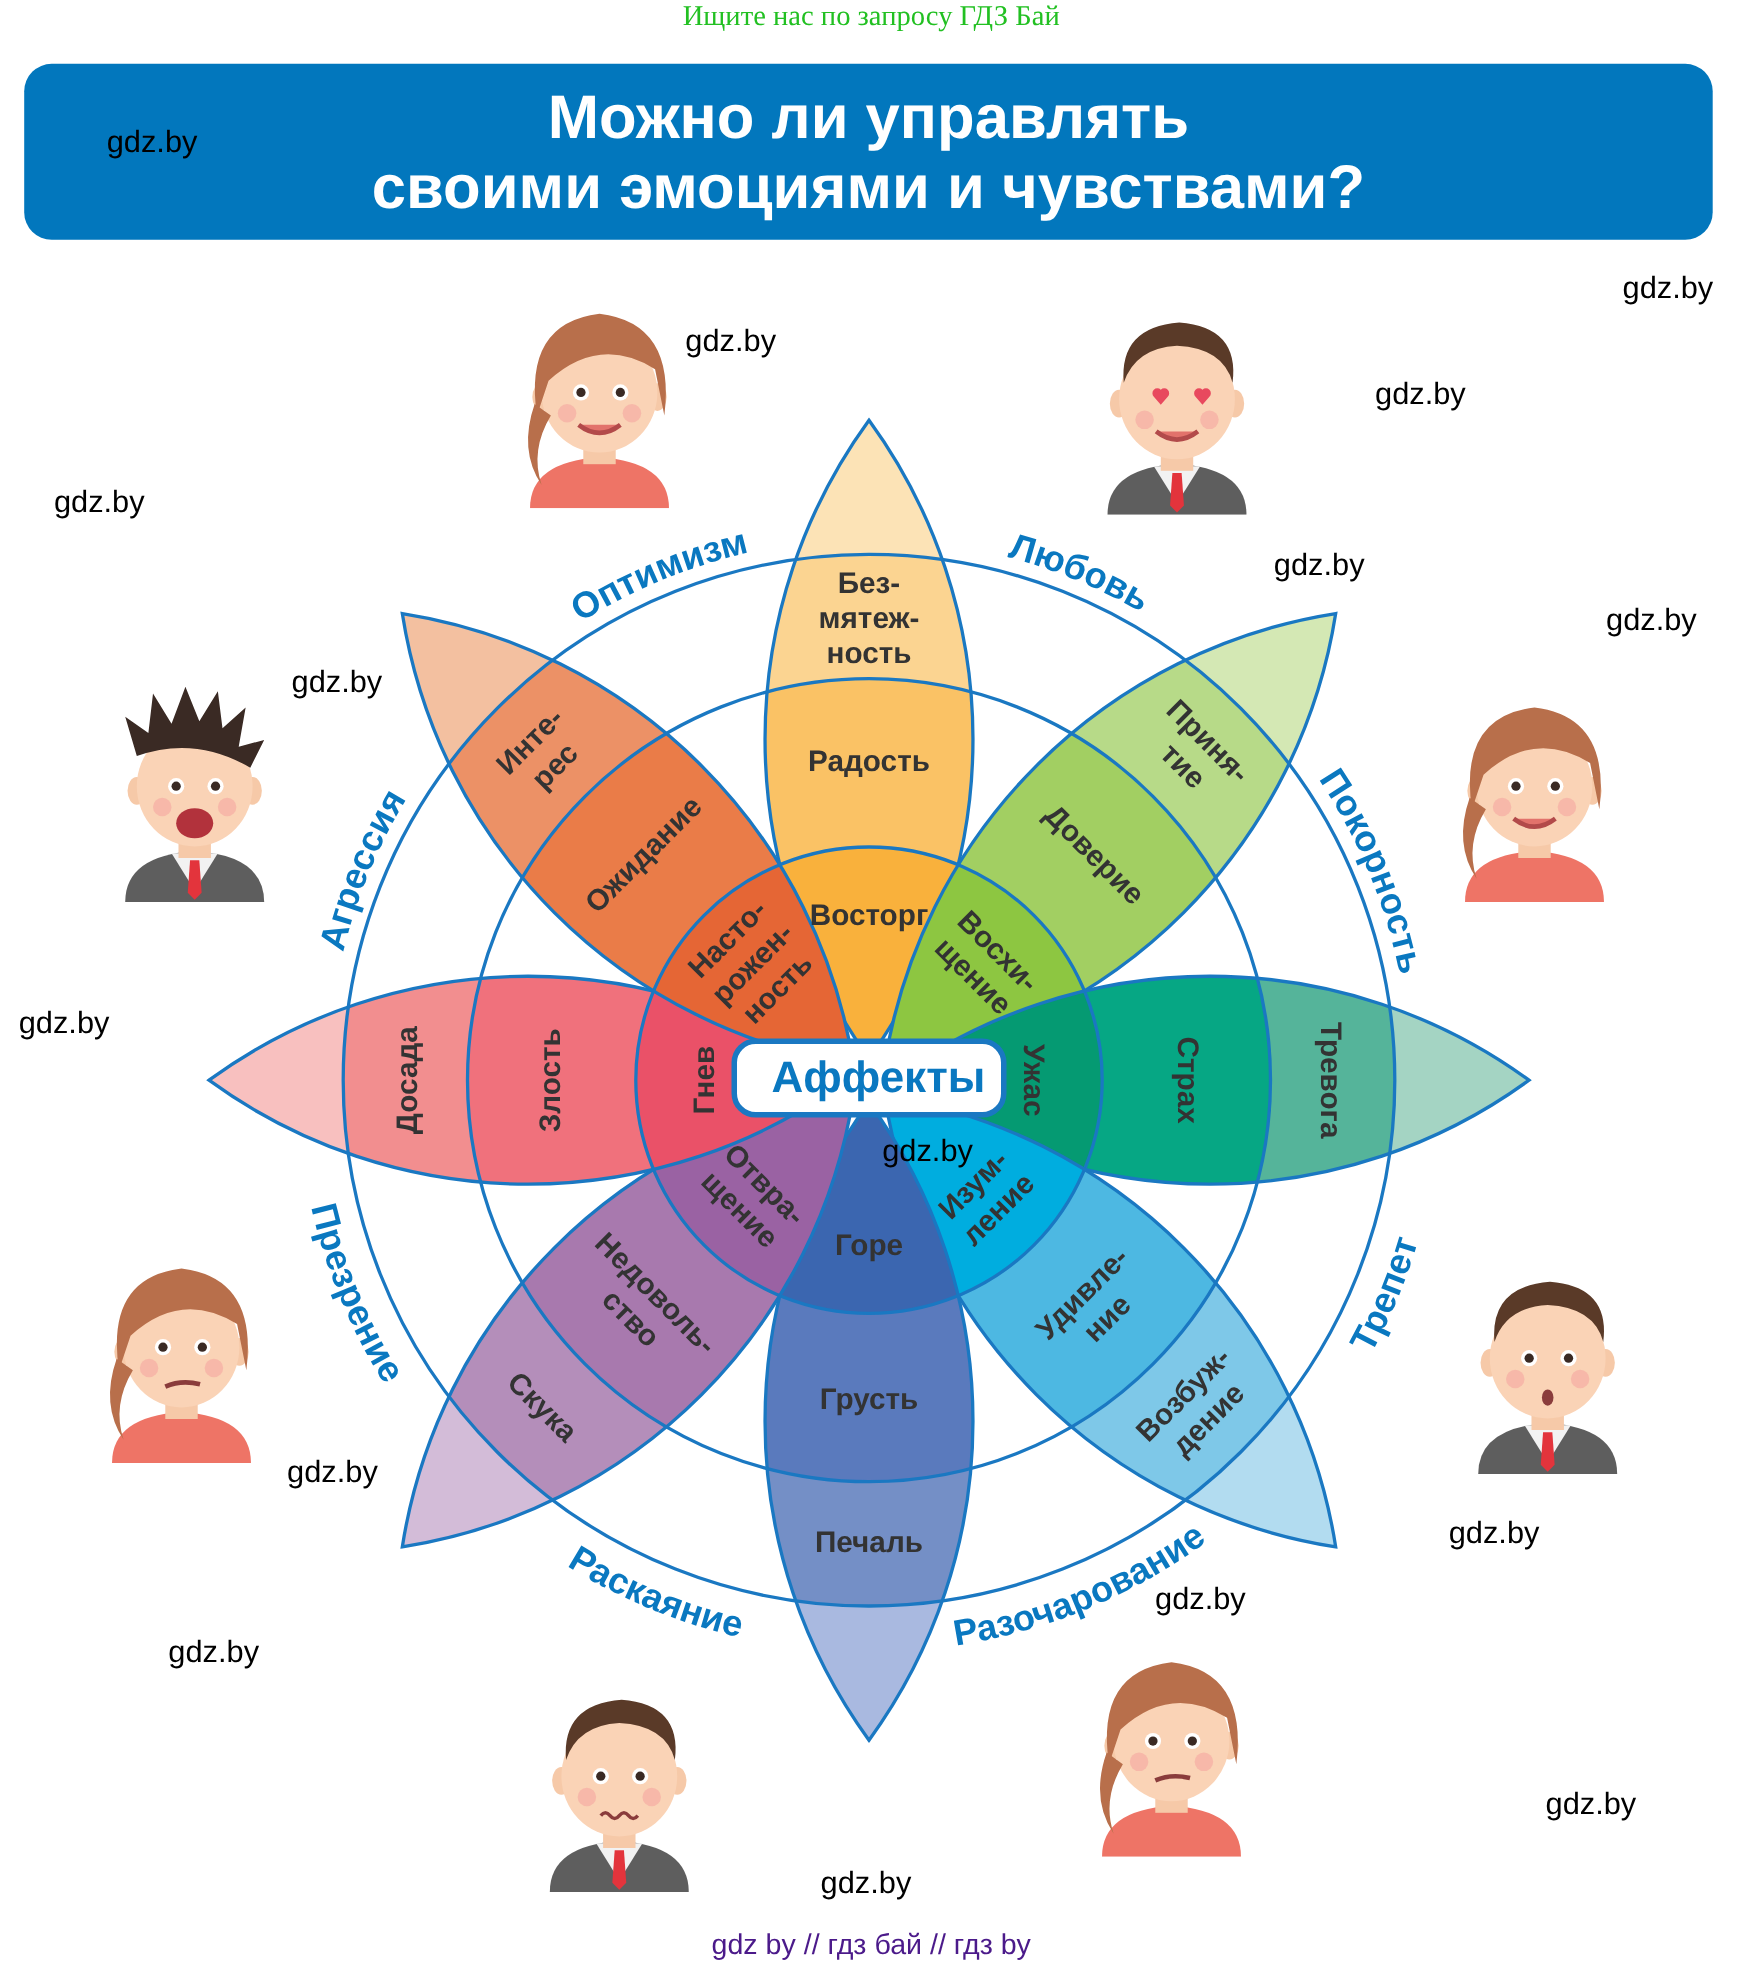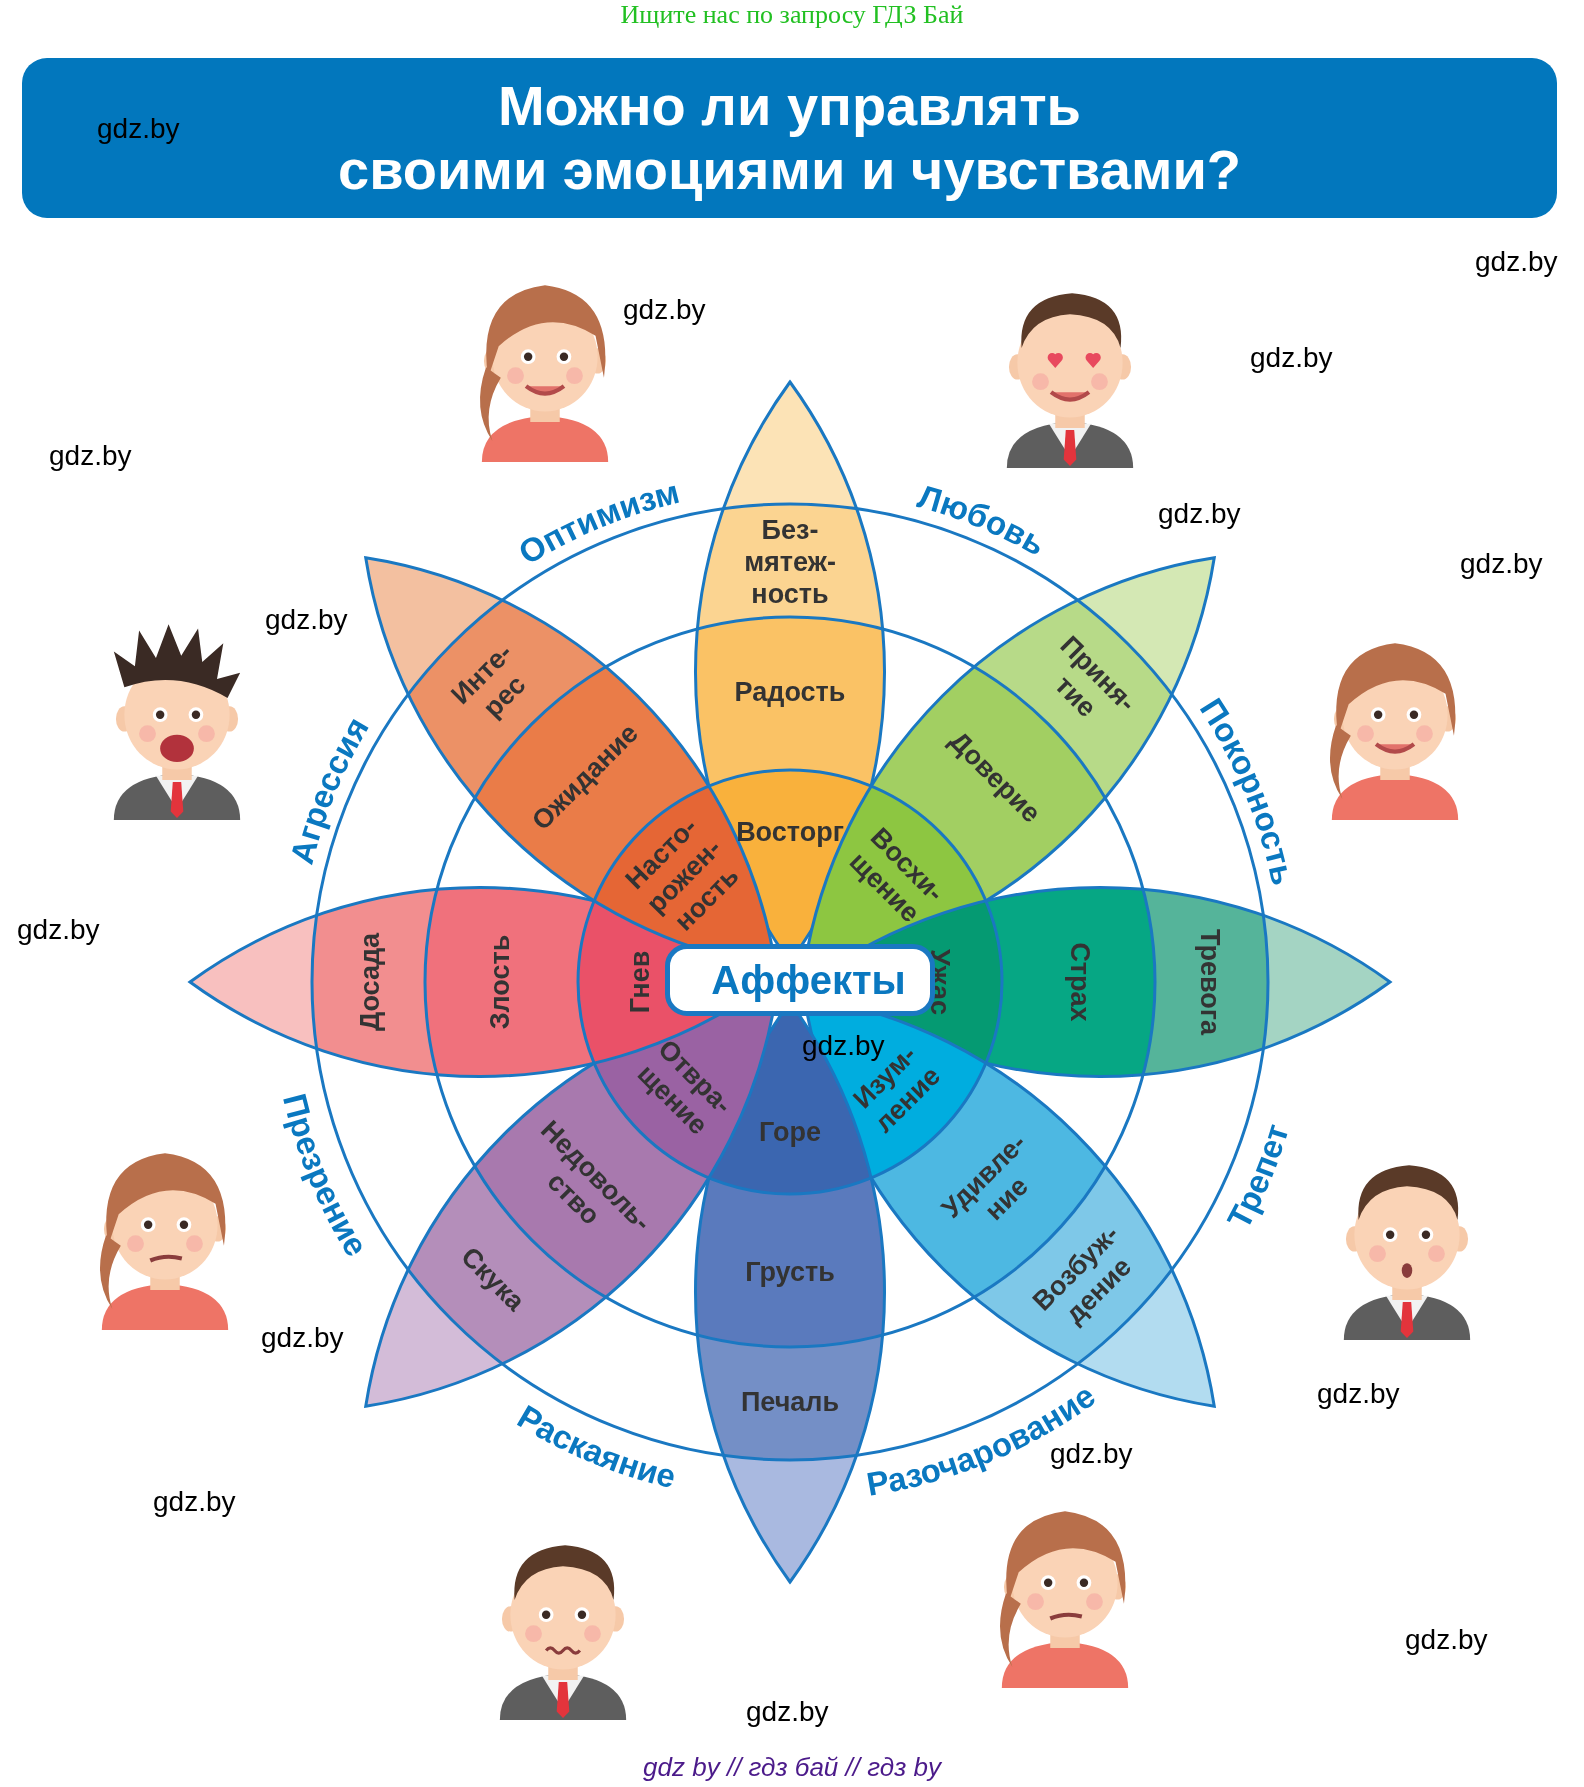--- a/index.html
+++ b/index.html
@@ -1,25 +1,25 @@
 <!DOCTYPE html>
 <html><head>
 <meta charset="utf-8">
 <style>
   html, body { margin: 0; padding: 0; background: #ffffff; }
   body { width: 1584px; height: 1787px; position: relative; overflow: hidden; font-family: "Liberation Sans", "DejaVu Sans", sans-serif; }
   .top-note { position: absolute; top: 0; left: 0; width: 1584px; text-align: center; color: #22c022; font-size: 26px; line-height: 30px; font-family: Liberation Serif, serif; }
   .banner { position: absolute; left: 22px; top: 58px; width: 1535px; height: 160px; background: #0277bd; border-radius: 25px; }
   .banner-title { position: absolute; left: 0; top: 16px; width: 100%; text-align: center; color: #ffffff; font-weight: bold; font-size: 56px; line-height: 64px; }
   .wm { position: absolute; color: #000000; font-size: 28px; line-height: 32px; }
-  .footer { position: absolute; top: 1752px; left: 0; width: 1584px; text-align: center; color: #4b1a8a; font-size: 26px; line-height: 30px; font-style: italic; }
+  .footer { position: absolute; top: 1752px; left: 0; width: 1584px; text-align: center; color: #4b1a8a; font-size: 26px; line-height: 30px; }
   svg.diagram { position: absolute; left: 0; top: 0; }
   .petal-label { font-family: "Liberation Sans", sans-serif; font-weight: bold; font-size: 27px; fill: #333333; }
   .arc-label { font-family: "Liberation Sans", sans-serif; font-weight: bold; font-size: 33px; fill: #0a78c0; }
-  .center-box { position: absolute; left: 665px; top: 944px; width: 270px; height: 72px; background: #ffffff; border: 5px solid #1a78c2; border-radius: 22px; box-sizing: border-box; text-align: center; padding-left: 17px; }
+  .center-box { position: absolute; left: 665px; top: 944px; width: 250px; height: 72px; background: #ffffff; border: 5px solid #1a78c2; border-radius: 22px; box-sizing: border-box; text-align: center; padding-left: 17px; }
   .center-label { color: #0a78c0; font-weight: bold; font-size: 40px; line-height: 62px; }
   .face { position: absolute; }
 </style>
 </head>
 <body>
 
 <div class="top-note">Ищите нас по запросу ГДЗ Бай</div>
 
 <div class="banner">
   <div class="banner-title">

